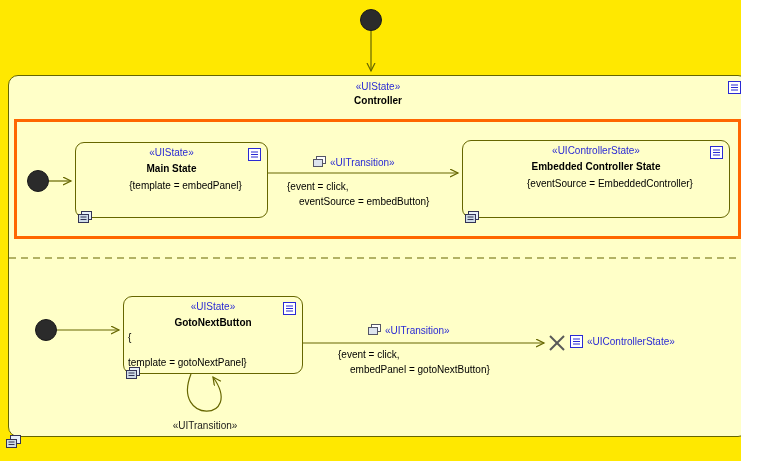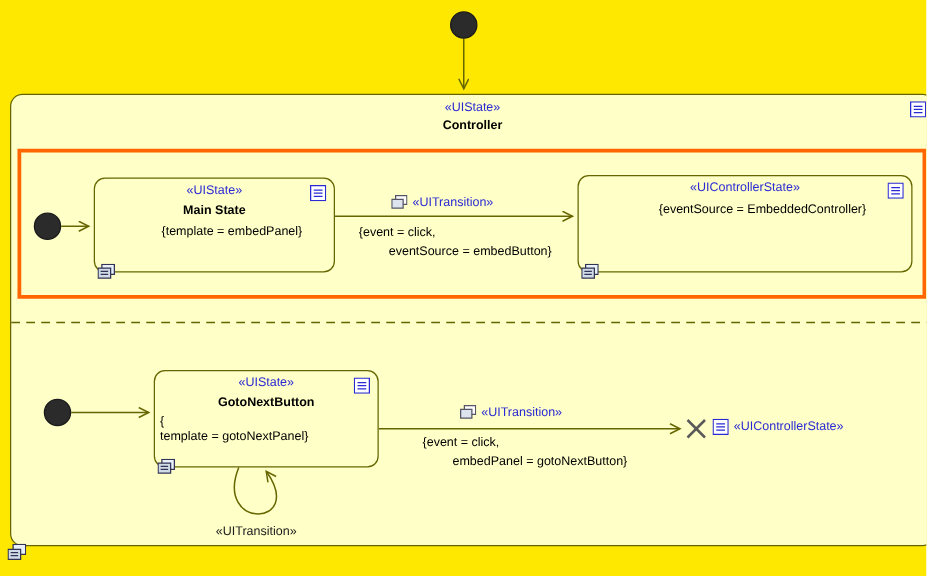--- a/index.html
+++ b/index.html
@@ -25,21 +25,21 @@
   .stereo{color:#2A2AD4;}
   .sname{margin-top:5px;font-weight:bold;}
   .sprop{margin-top:6px;margin-left:28px;}
   .sprop-left{margin-top:4px;align-self:flex-start;margin-left:4px;}
   .corner-icon{position:absolute;top:5px;right:6px;line-height:0;}
   .decomp{position:absolute;left:2px;bottom:-7px;line-height:0;}
   .comp-decomp{position:absolute;left:-3px;bottom:-13px;line-height:0;}
   .t-label{position:absolute;display:flex;align-items:center;gap:4px;color:#2A2AD4;}
   .t-label .ticon{line-height:0;}
   .guard{position:absolute;color:#000;line-height:15px;}
-  .guard .g2{margin-left:24px;}
+  .guard .g2{margin-left:12px;}
   .self-label{position:absolute;left:147px;top:420px;width:116px;text-align:center;color:#1a1a1a;}
 </style>
 </head>
 <body>
 
 <div class="canvas">
 
   <div class="composite">
     <div class="c-stereo">«UIState»</div>
     <div class="c-name">Controller</div>
@@ -117,20 +117,21 @@
           <rect x="3.5" y="0.5" width="10" height="8" fill="#E8F0F8" stroke="#333355"></rect>
           <rect x="0.5" y="3.5" width="10" height="8" fill="#CFDCE8" stroke="#333355"></rect>
           <line x1="2.5" y1="6" x2="8.5" y2="6" stroke="#333355"></line>
           <line x1="2.5" y1="8.5" x2="8.5" y2="8.5" stroke="#333355"></line>
         </svg>
     </span>
   </div>
 
   <div class="state" style="left:462px;top:140px;width:268px;height:78px;">
     <div class="stereo">«UIControllerState»</div>
+    <div class="sname">Embedded Controller State</div>
     <div class="sprop">{eventSource = EmbeddedController}</div>
     <span class="corner-icon">
       <svg width="13" height="13" viewBox="0 0 13 13">
           <rect x="0.5" y="0.5" width="12" height="12" fill="#fff" stroke="#2A2AD4"></rect>
           <line x1="3" y1="4" x2="10" y2="4" stroke="#2A2AD4"></line>
           <line x1="3" y1="6.5" x2="10" y2="6.5" stroke="#2A2AD4"></line>
           <line x1="3" y1="9" x2="10" y2="9" stroke="#2A2AD4"></line>
         </svg>
     </span>
     <span class="decomp">
@@ -140,21 +141,21 @@
           <line x1="2.5" y1="6" x2="8.5" y2="6" stroke="#333355"></line>
           <line x1="2.5" y1="8.5" x2="8.5" y2="8.5" stroke="#333355"></line>
         </svg>
     </span>
   </div>
 
   <div class="state" style="left:123px;top:296px;width:180px;height:78px;">
     <div class="stereo">«UIState»</div>
     <div class="sname">GotoNextButton</div>
     <div class="sprop-left">{</div>
-    <div class="sprop-left" style="margin-top:1px;">template = gotoNextPanel}</div>
+    <div class="sprop-left" style="margin-top:14px;">template = gotoNextPanel}</div>
     <span class="corner-icon">
       <svg width="13" height="13" viewBox="0 0 13 13">
           <rect x="0.5" y="0.5" width="12" height="12" fill="#fff" stroke="#2A2AD4"></rect>
           <line x1="3" y1="4" x2="10" y2="4" stroke="#2A2AD4"></line>
           <line x1="3" y1="6.5" x2="10" y2="6.5" stroke="#2A2AD4"></line>
           <line x1="3" y1="9" x2="10" y2="9" stroke="#2A2AD4"></line>
         </svg>
     </span>
     <span class="decomp">
       <svg width="14" height="13" viewBox="0 0 14 13">

